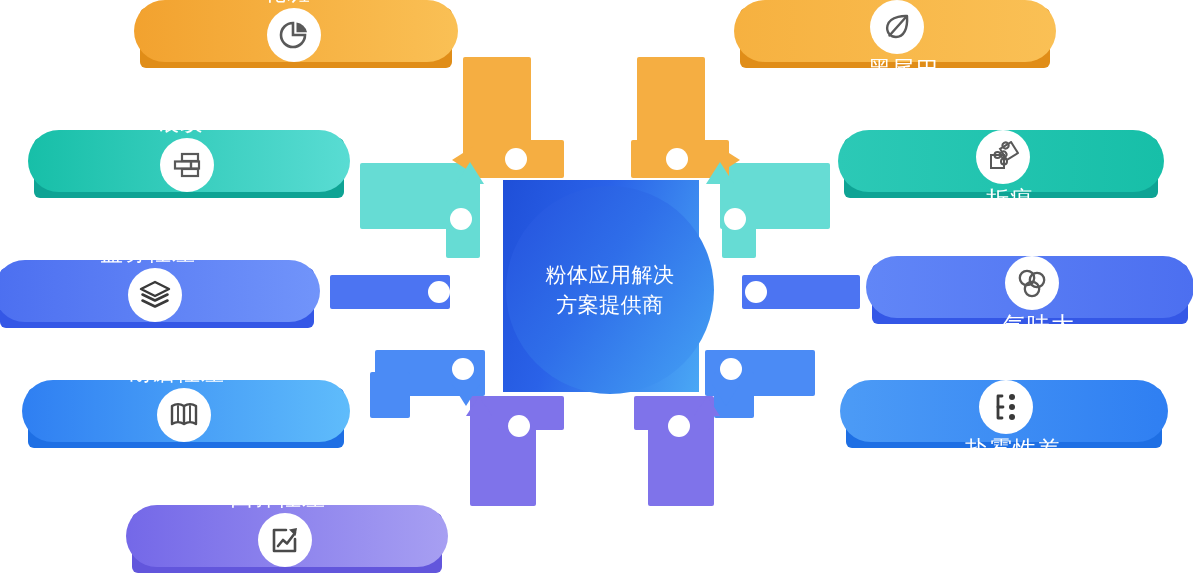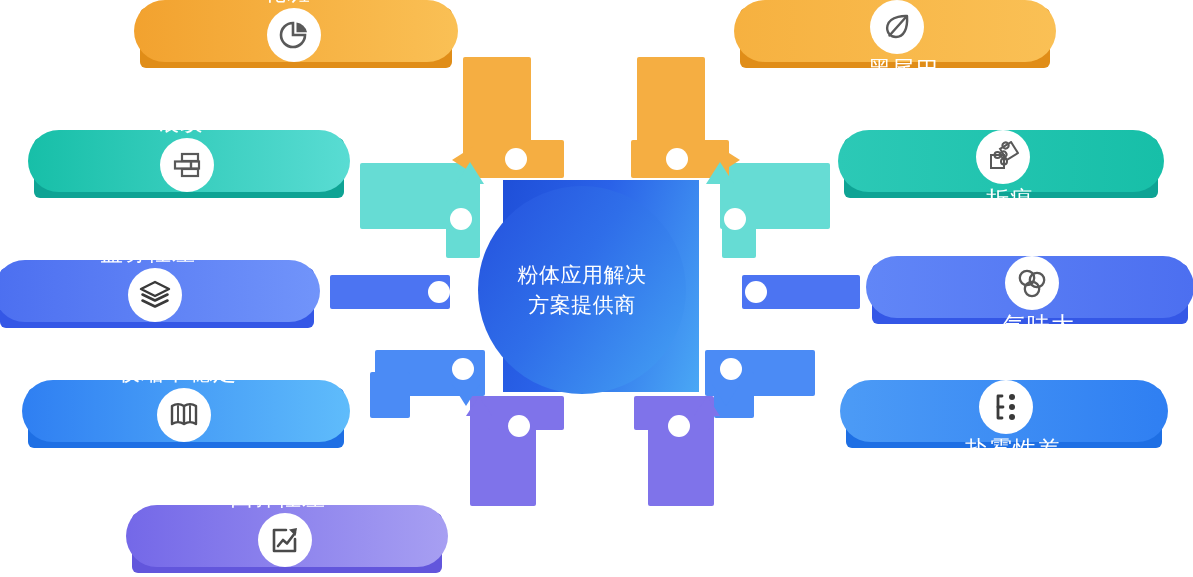--- a/index.html
+++ b/index.html
@@ -41,21 +41,21 @@
     position: absolute;
     left: 503px;
     top: 180px;
     width: 196px;
     height: 212px;
     background: linear-gradient(110deg, #1f4fd8 0%, #2a62e8 40%, #4aa8f5 100%);
     z-index: 6;
   }
   .hub-circle {
     position: absolute;
-    left: 478px;
+    left: 506px;
     top: 186px;
     width: 208px;
     height: 208px;
     border-radius: 50%;
     background: linear-gradient(125deg, #2450dd 0%, #2f6ee9 45%, #45a3f4 100%);
     z-index: 7;
     display: flex;
     align-items: center;
     justify-content: center;
   }
@@ -279,21 +279,21 @@
         </svg>
       </span>
       <span class="pill-label">气味大</span>
     </div>
   </div>
 
   <div class="pill left" style="left:22px; top:380px; width:328px;">
     <div class="pill-shadow" style="left:6px; top:8px; right:6px; bottom:-6px; background:#1E6FE4;"></div>
     <div class="pill-body" style="background:linear-gradient(90deg,#2F7FF2 0%,#5FBCFB 100%);"></div>
     <div class="pill-inner">
-      <span class="pill-label">收缩不稳定</span>
+      <span class="pill-label">耐磨性差</span>
       <span class="badge">
         <svg width="32" height="32" viewBox="0 0 32 32">
           <path d="M4 7 C8 4.5 12 4.5 16 7 C20 4.5 24 4.5 28 7 L28 25 C24 22.5 20 22.5 16 25 C12 22.5 8 22.5 4 25 Z" fill="none" stroke="#4a4a4a" stroke-width="2.4" stroke-linejoin="round"></path>
           <path d="M16 7 L16 25" fill="none" stroke="#4a4a4a" stroke-width="2.4"></path>
           <path d="M10 6.3 L10 23.4 M22 6.3 L22 23.4" fill="none" stroke="#4a4a4a" stroke-width="1.9"></path>
         </svg>
       </span>
     </div>
   </div>
 

